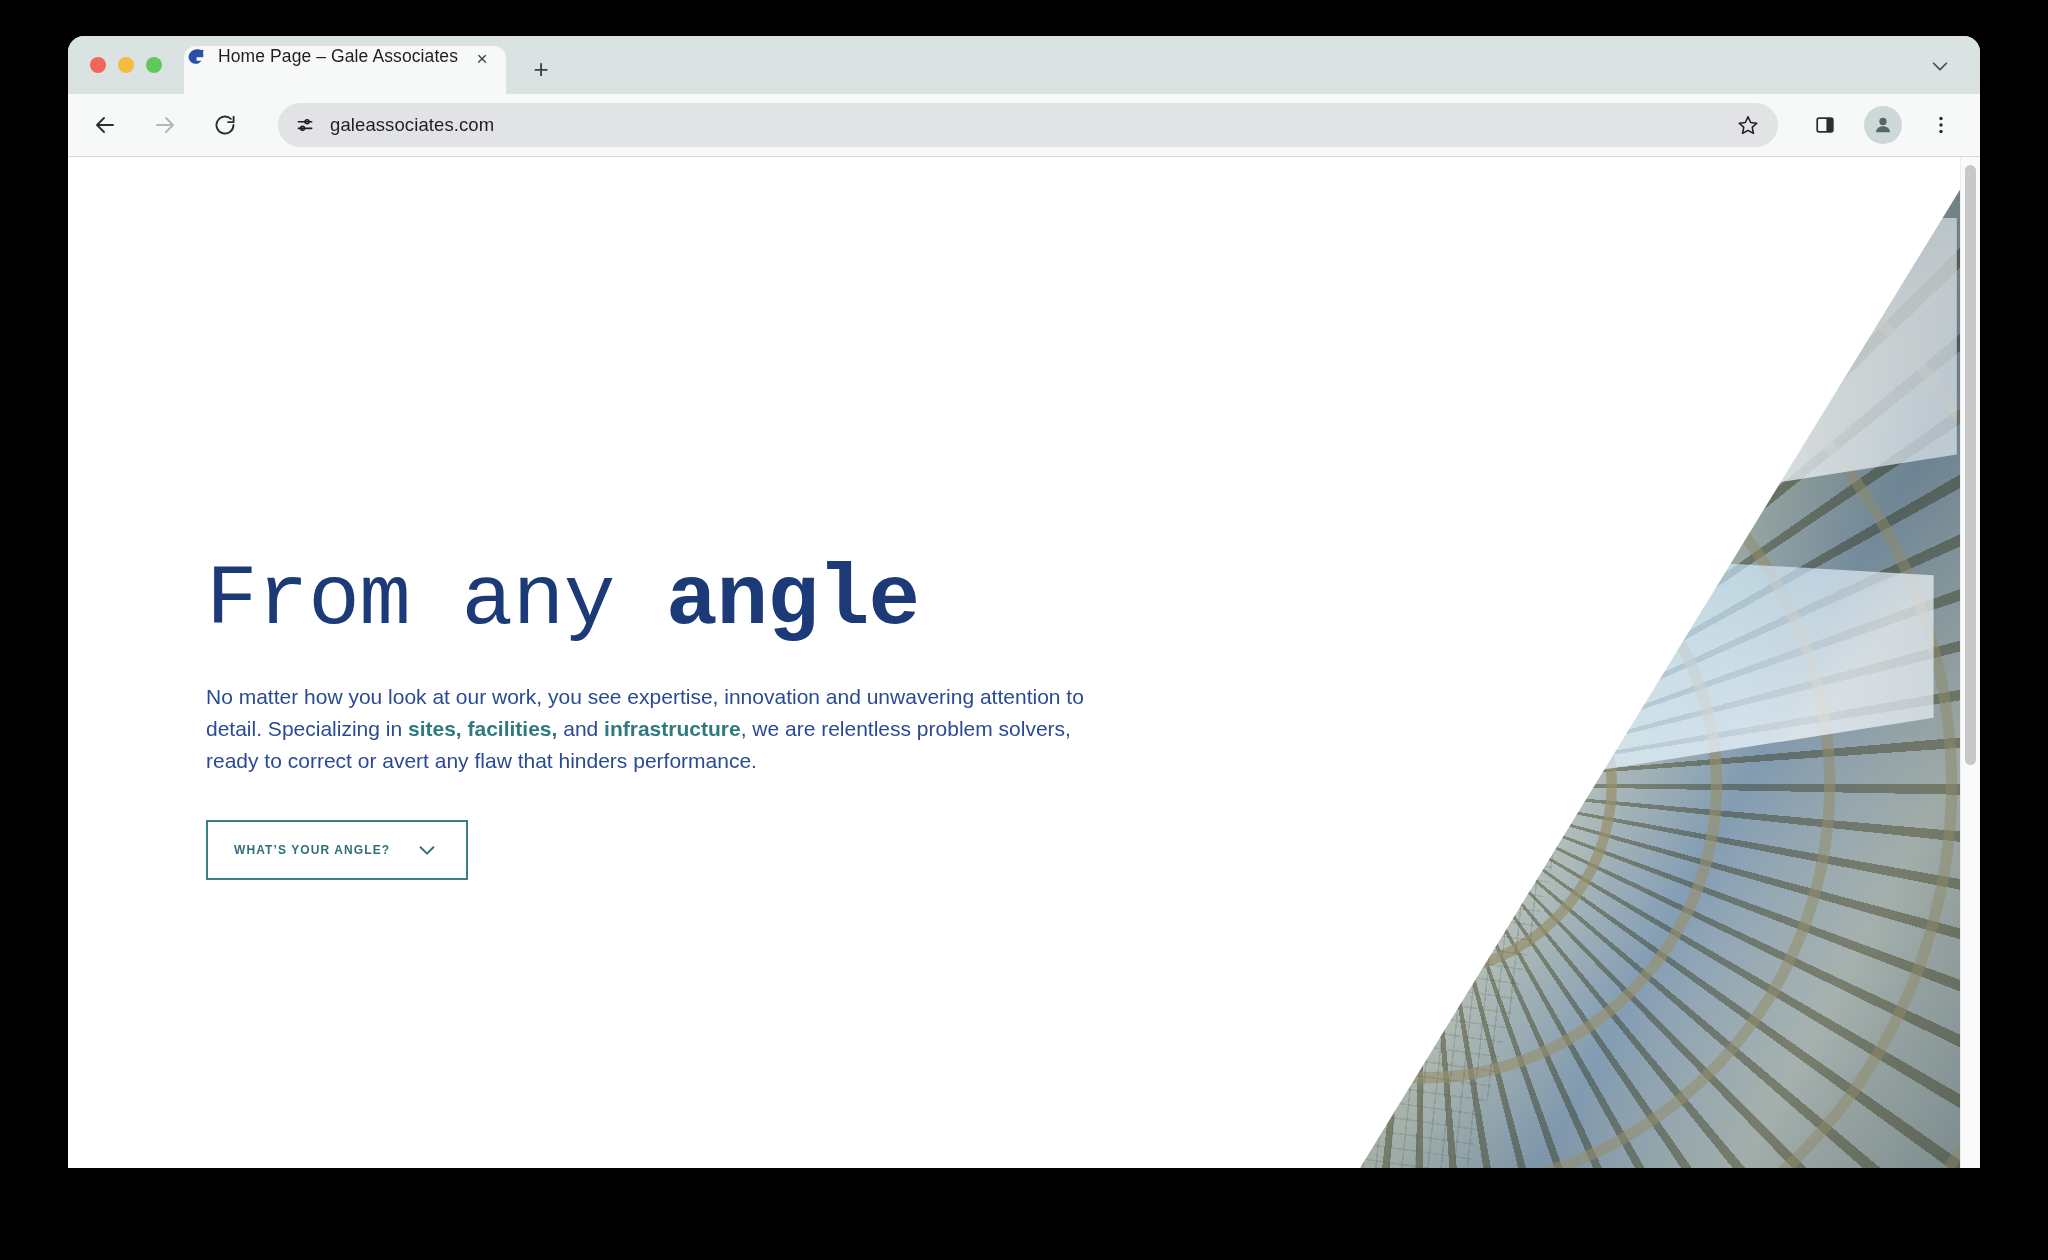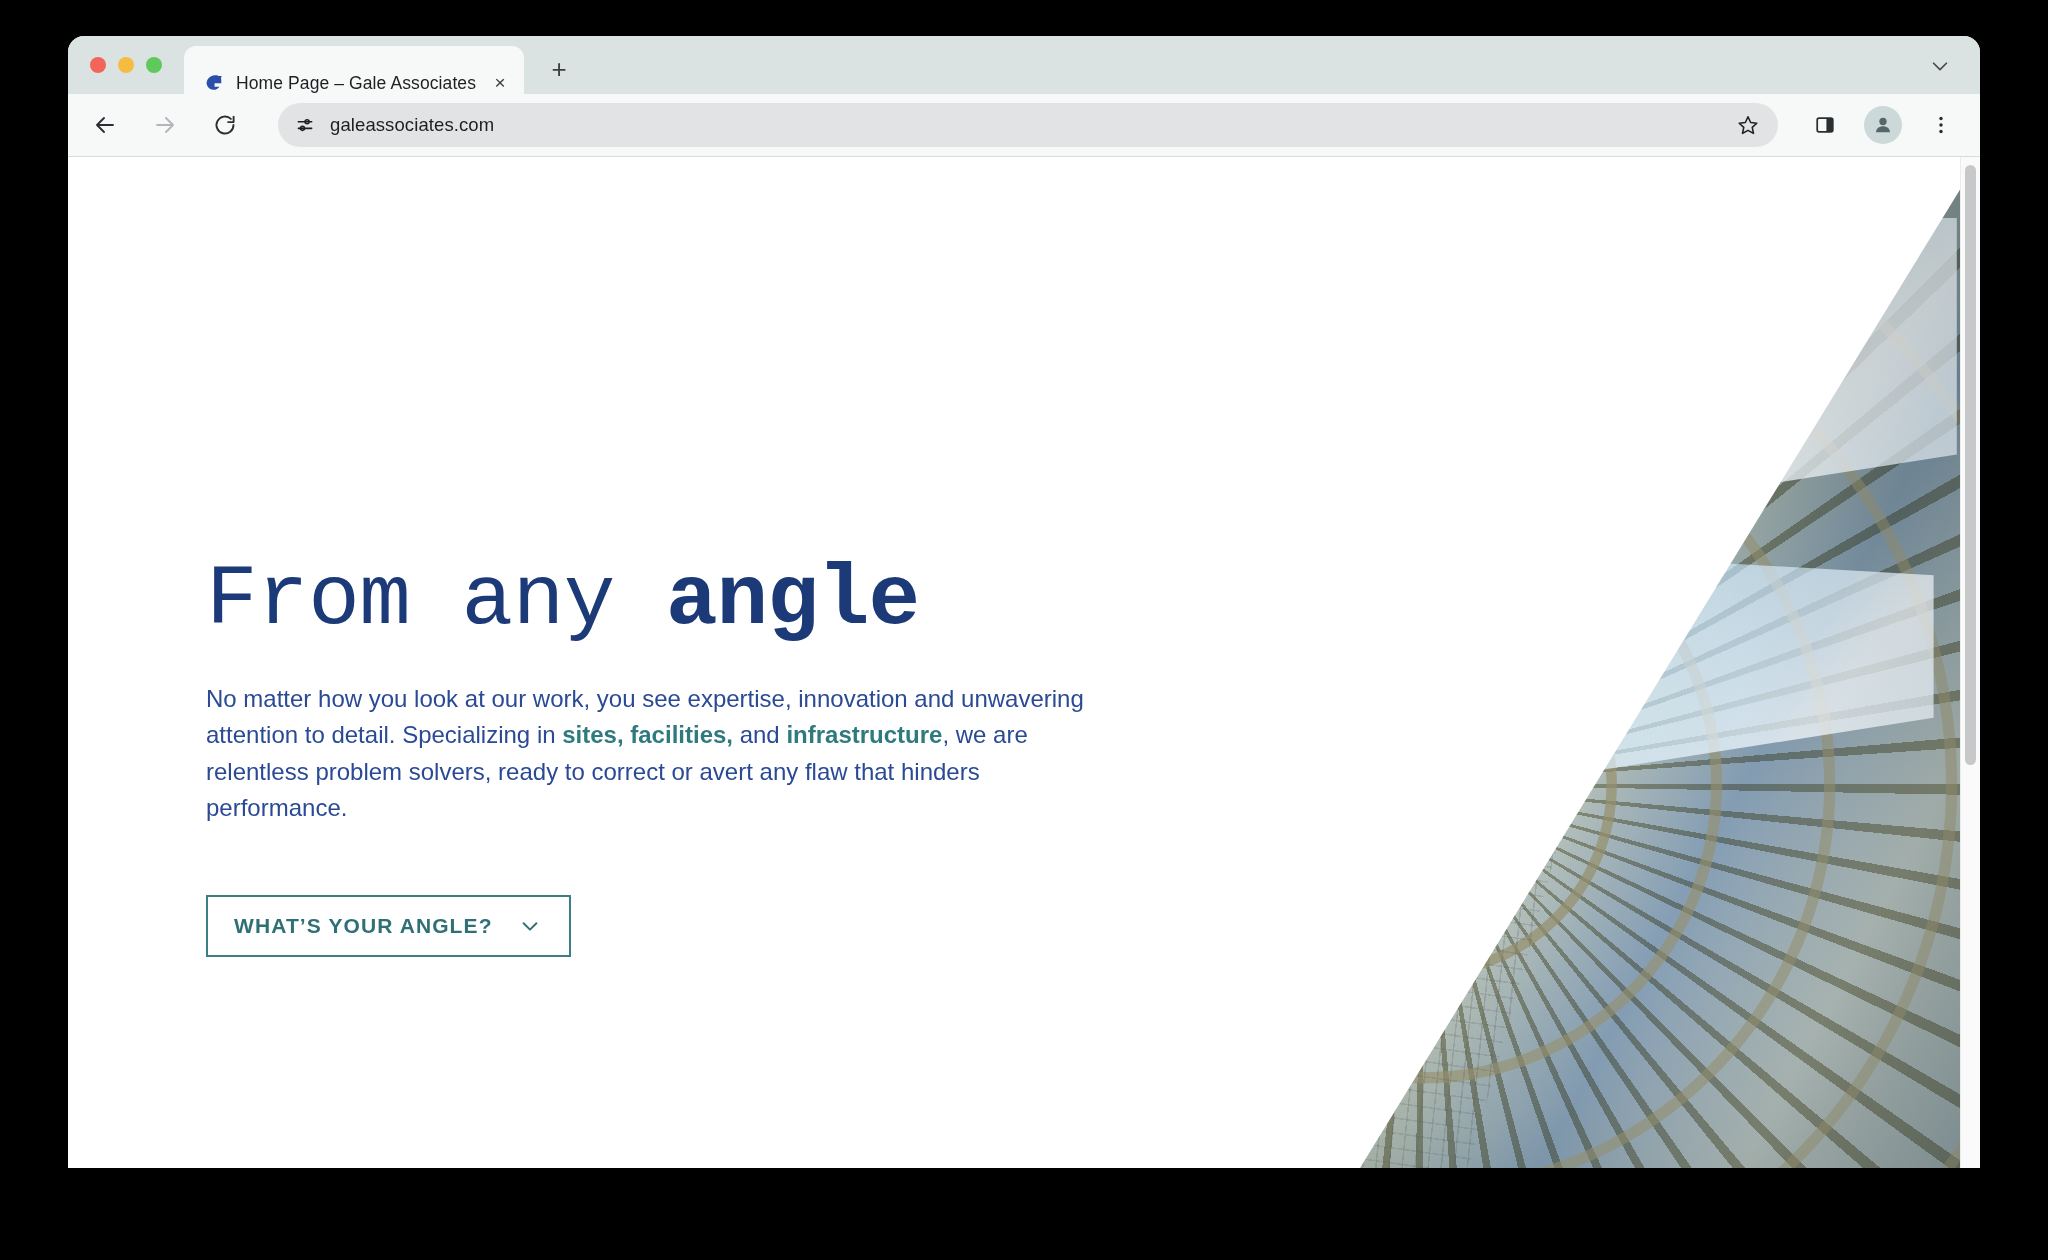--- a/index.html
+++ b/index.html
@@ -35,24 +35,24 @@
     align-items: center;
     height: 58px;
     padding-right: 22px;
   }
   .traffic-light { width: 16px; height: 16px; border-radius: 50%; }
   .tl-close { background: #f2655a; }
   .tl-min   { background: #f5bc3f; }
   .tl-max   { background: #5fc95b; }
 
   #tab-active {
-    display: flex; align-items: flex-end; gap: 12px;
+    display: flex; align-items: flex-start; gap: 12px;
     height: 48px;
     min-width: 288px;
-    padding: 0 12px 0 18px;
+    padding: 0 12px 0 0;
     background: #f7f9f9;
     border-radius: 12px 12px 0 0;
     position: relative;
   }
   #tab-favicon {
     width: 22px; height: 22px;
     display: flex; align-items: center; justify-content: center;
     flex: 0 0 auto;
   }
   #tab-title {
@@ -248,37 +248,37 @@
     line-height: 1.02;
     color: #1d3a78;
     font-weight: 300;
     letter-spacing: -.5px;
     white-space: nowrap;
     font-family: Liberation Mono, monospace;
   }
   #hero-headline .bold { font-weight: 700; letter-spacing: -1px; }
   #hero-paragraph {
     margin-top: 36px;
-    font-size: 24px;
+    font-size: 21px;
     line-height: 1.52;
     color: #2a4a95;
     max-width: 900px;
     font-weight: 400;
   }
   #hero-paragraph .accent {
     color: #2f7a7f;
     font-weight: 700;
   }
   #hero-cta {
-    margin-top: 68px;
+    margin-top: 44px;
     display: inline-flex; align-items: center; gap: 26px;
     border: 2px solid #3b7f84;
     padding: 17px 28px 17px 26px;
     color: #2f7076;
-    font-size: 21px;
+    font-size: 12px;
     letter-spacing: 1.1px;
     font-weight: 600;
     background: rgba(255,255,255,.6);
   }
   #hero-cta .chev { display: flex; align-items: center; }
 
   
   #page-scrollbar-track {
     position: absolute;
     right: 0; top: 0; bottom: 0;

